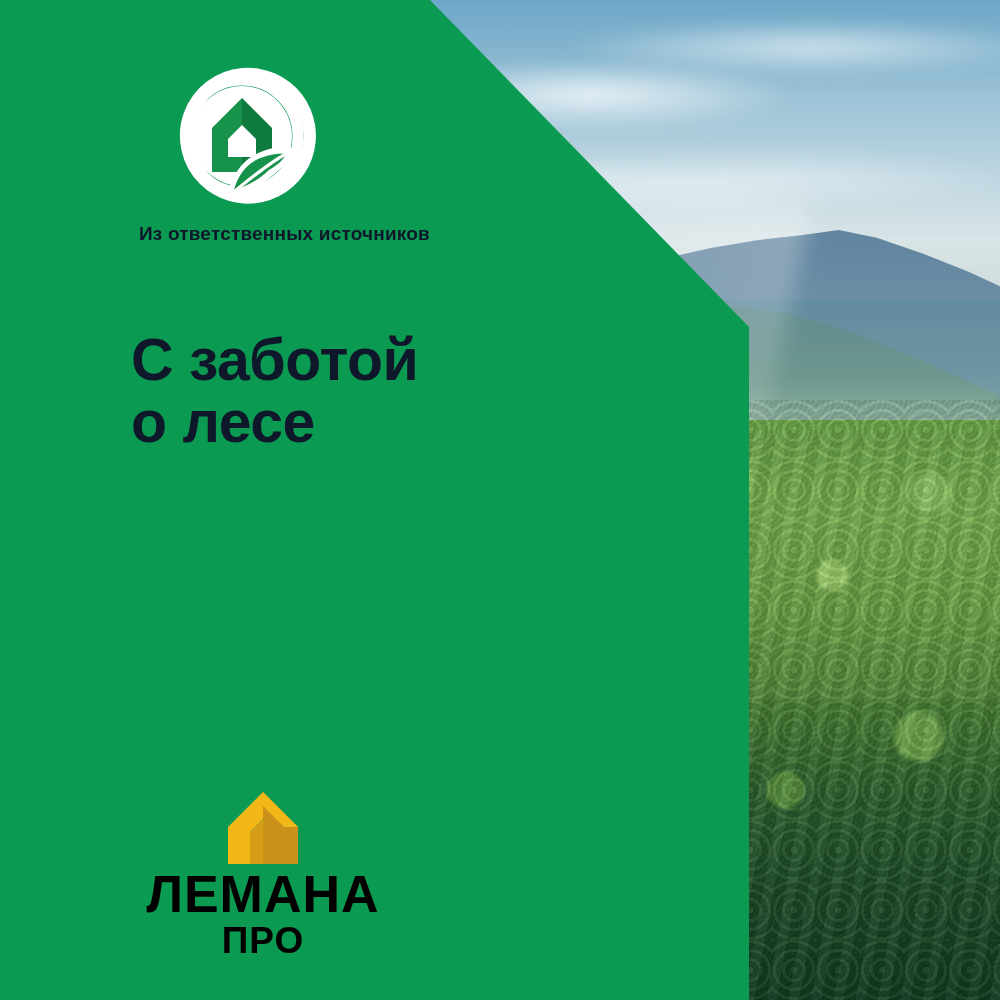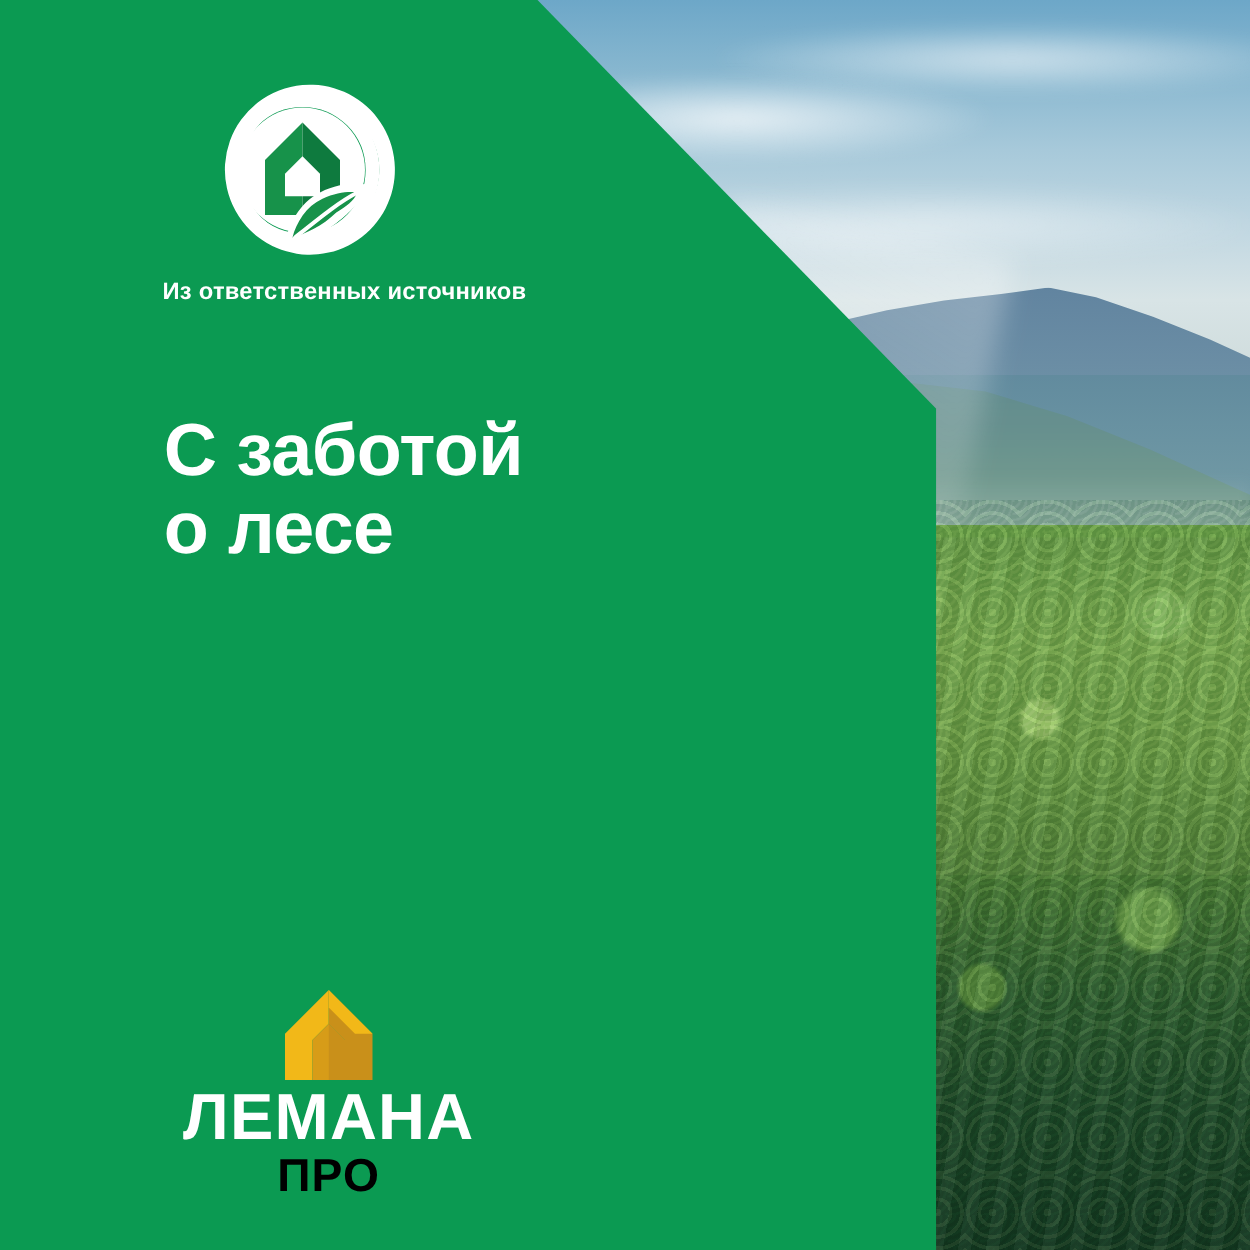--- a/index.html
+++ b/index.html
@@ -169,34 +169,34 @@
   .cert {
     position: absolute;
     left: 130px;
     top: 62px;
     width: 340px;
   }
   .cert-mark { width: 148px; height: 148px; display: block; margin-left: 38px; }
   .cert-caption {
     margin-top: 12px;
     width: 300px;
-    text-align: left;
-    color: #ffffff;
+    text-align: right;
+    color: #0f172a;
     font-weight: bold;
     font-size: 19px;
     line-height: 1.22;
     letter-spacing: .2px;
   }
 
   
   .headline {
     position: absolute;
     left: 131px;
     top: 330px;
-    color: #ffffff;
+    color: #0f172a;
     font-size: 59px;
     font-weight: bold;
     line-height: 1.05;
     letter-spacing: -0.5px;
     white-space: pre-line;
   }
 
   
   .body-copy {
     position: absolute;
@@ -213,21 +213,21 @@
   .brand {
     position: absolute;
     left: 133px;
     top: 790px;
     width: 260px;
   }
   .brand-house { display: block; margin: 0 auto; width: 86px; height: 76px; }
   .brand-word {
     margin-top: 2px;
     text-align: center;
-    color: #ffffff;
+    color: #000000;
     font-weight: bold;
     font-size: 52px;
     letter-spacing: 1px;
     line-height: 1;
     font-stretch: condensed;
   }
   .brand-sub {
     text-align: center;
     color: #000000;
     font-weight: bold;

